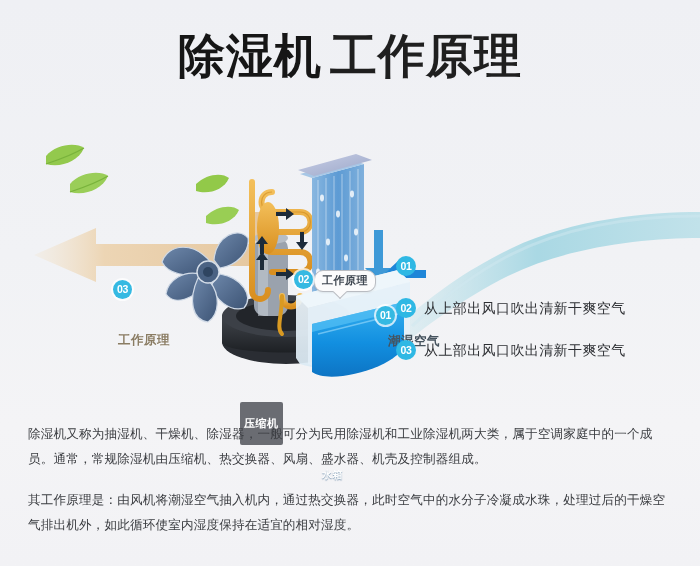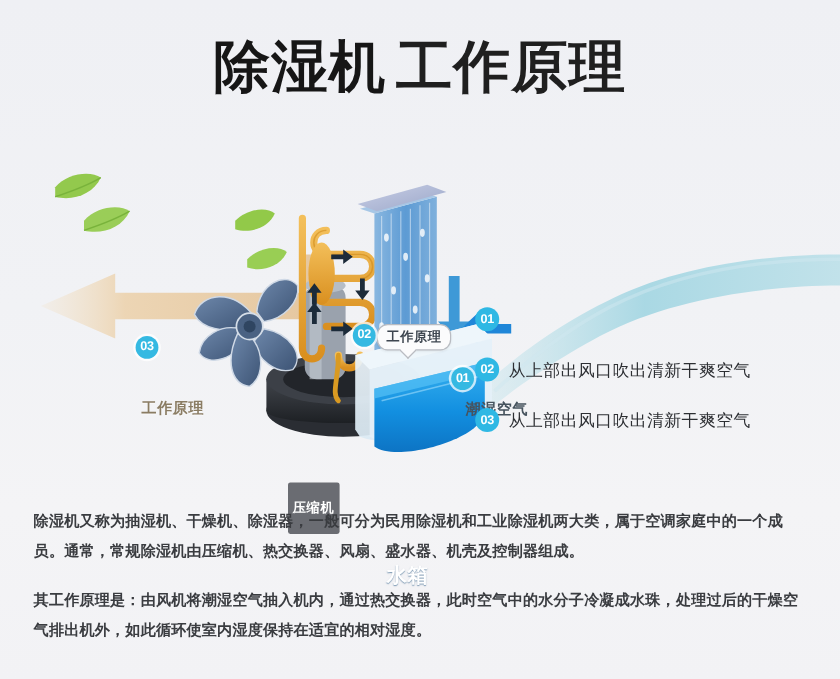--- a/index.html
+++ b/index.html
@@ -93,21 +93,21 @@
     left: 240px; top: 282px;
     color: #ffffff;
     font-size: 11px;
     background: rgba(52,56,62,.72);
     padding: 14px 4px;
     border-radius: 2px;
   }
   .lbl-tank {
     left: 322px; top: 348px;
     color: #ffffff;
-    font-size: 17px;
+    font-size: 10px;
     text-shadow: 0 1px 1px rgba(0,60,110,.5);
   }
 
   
   .badge {
     position: absolute;
     width: 19px; height: 19px;
     border-radius: 50%;
     background: #35b9e2;
     color: #ffffff;
@@ -156,21 +156,20 @@
     white-space: nowrap;
     letter-spacing: .4px;
   }
 
   
   .body-copy {
     position: absolute;
     left: 28px;
     top: 422px;
     width: 648px;
-    font-weight: bold;
   }
   .para {
     font-size: 12.6px;
     line-height: 25px;
     color: #3a3c40;
     letter-spacing: .15px;
     margin: 0;
   }
   .para + .para { margin-top: 16px; }
 </style>

